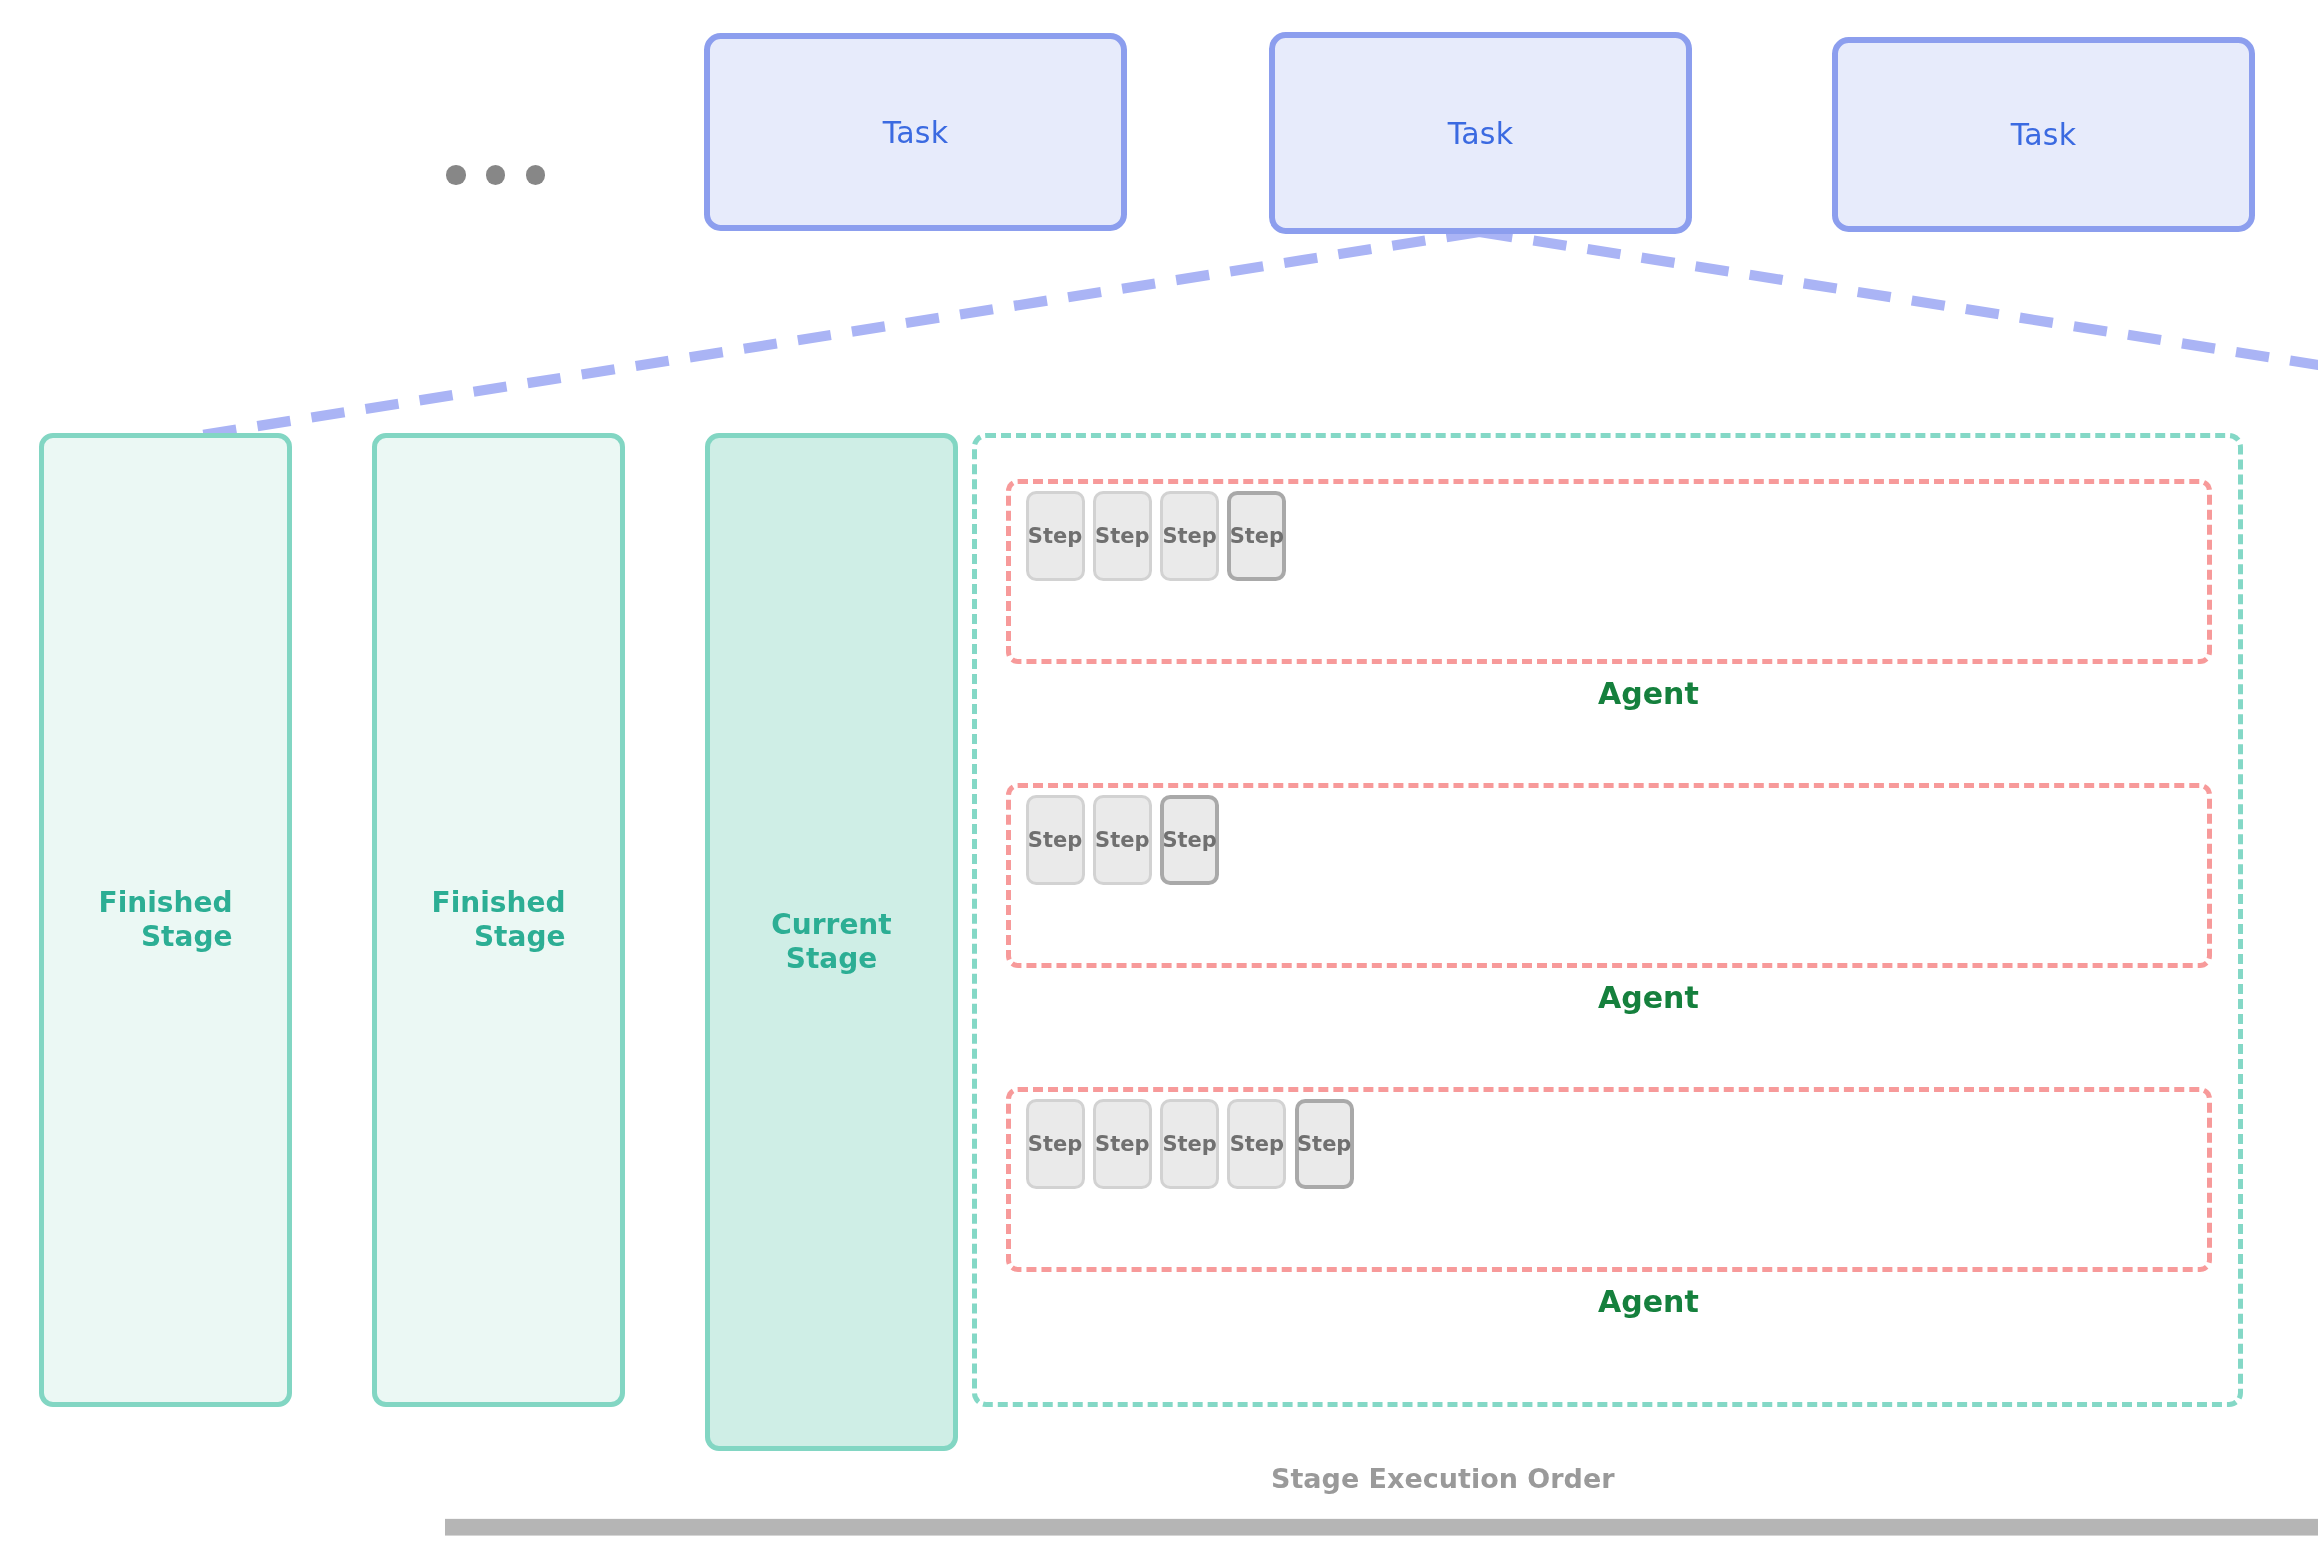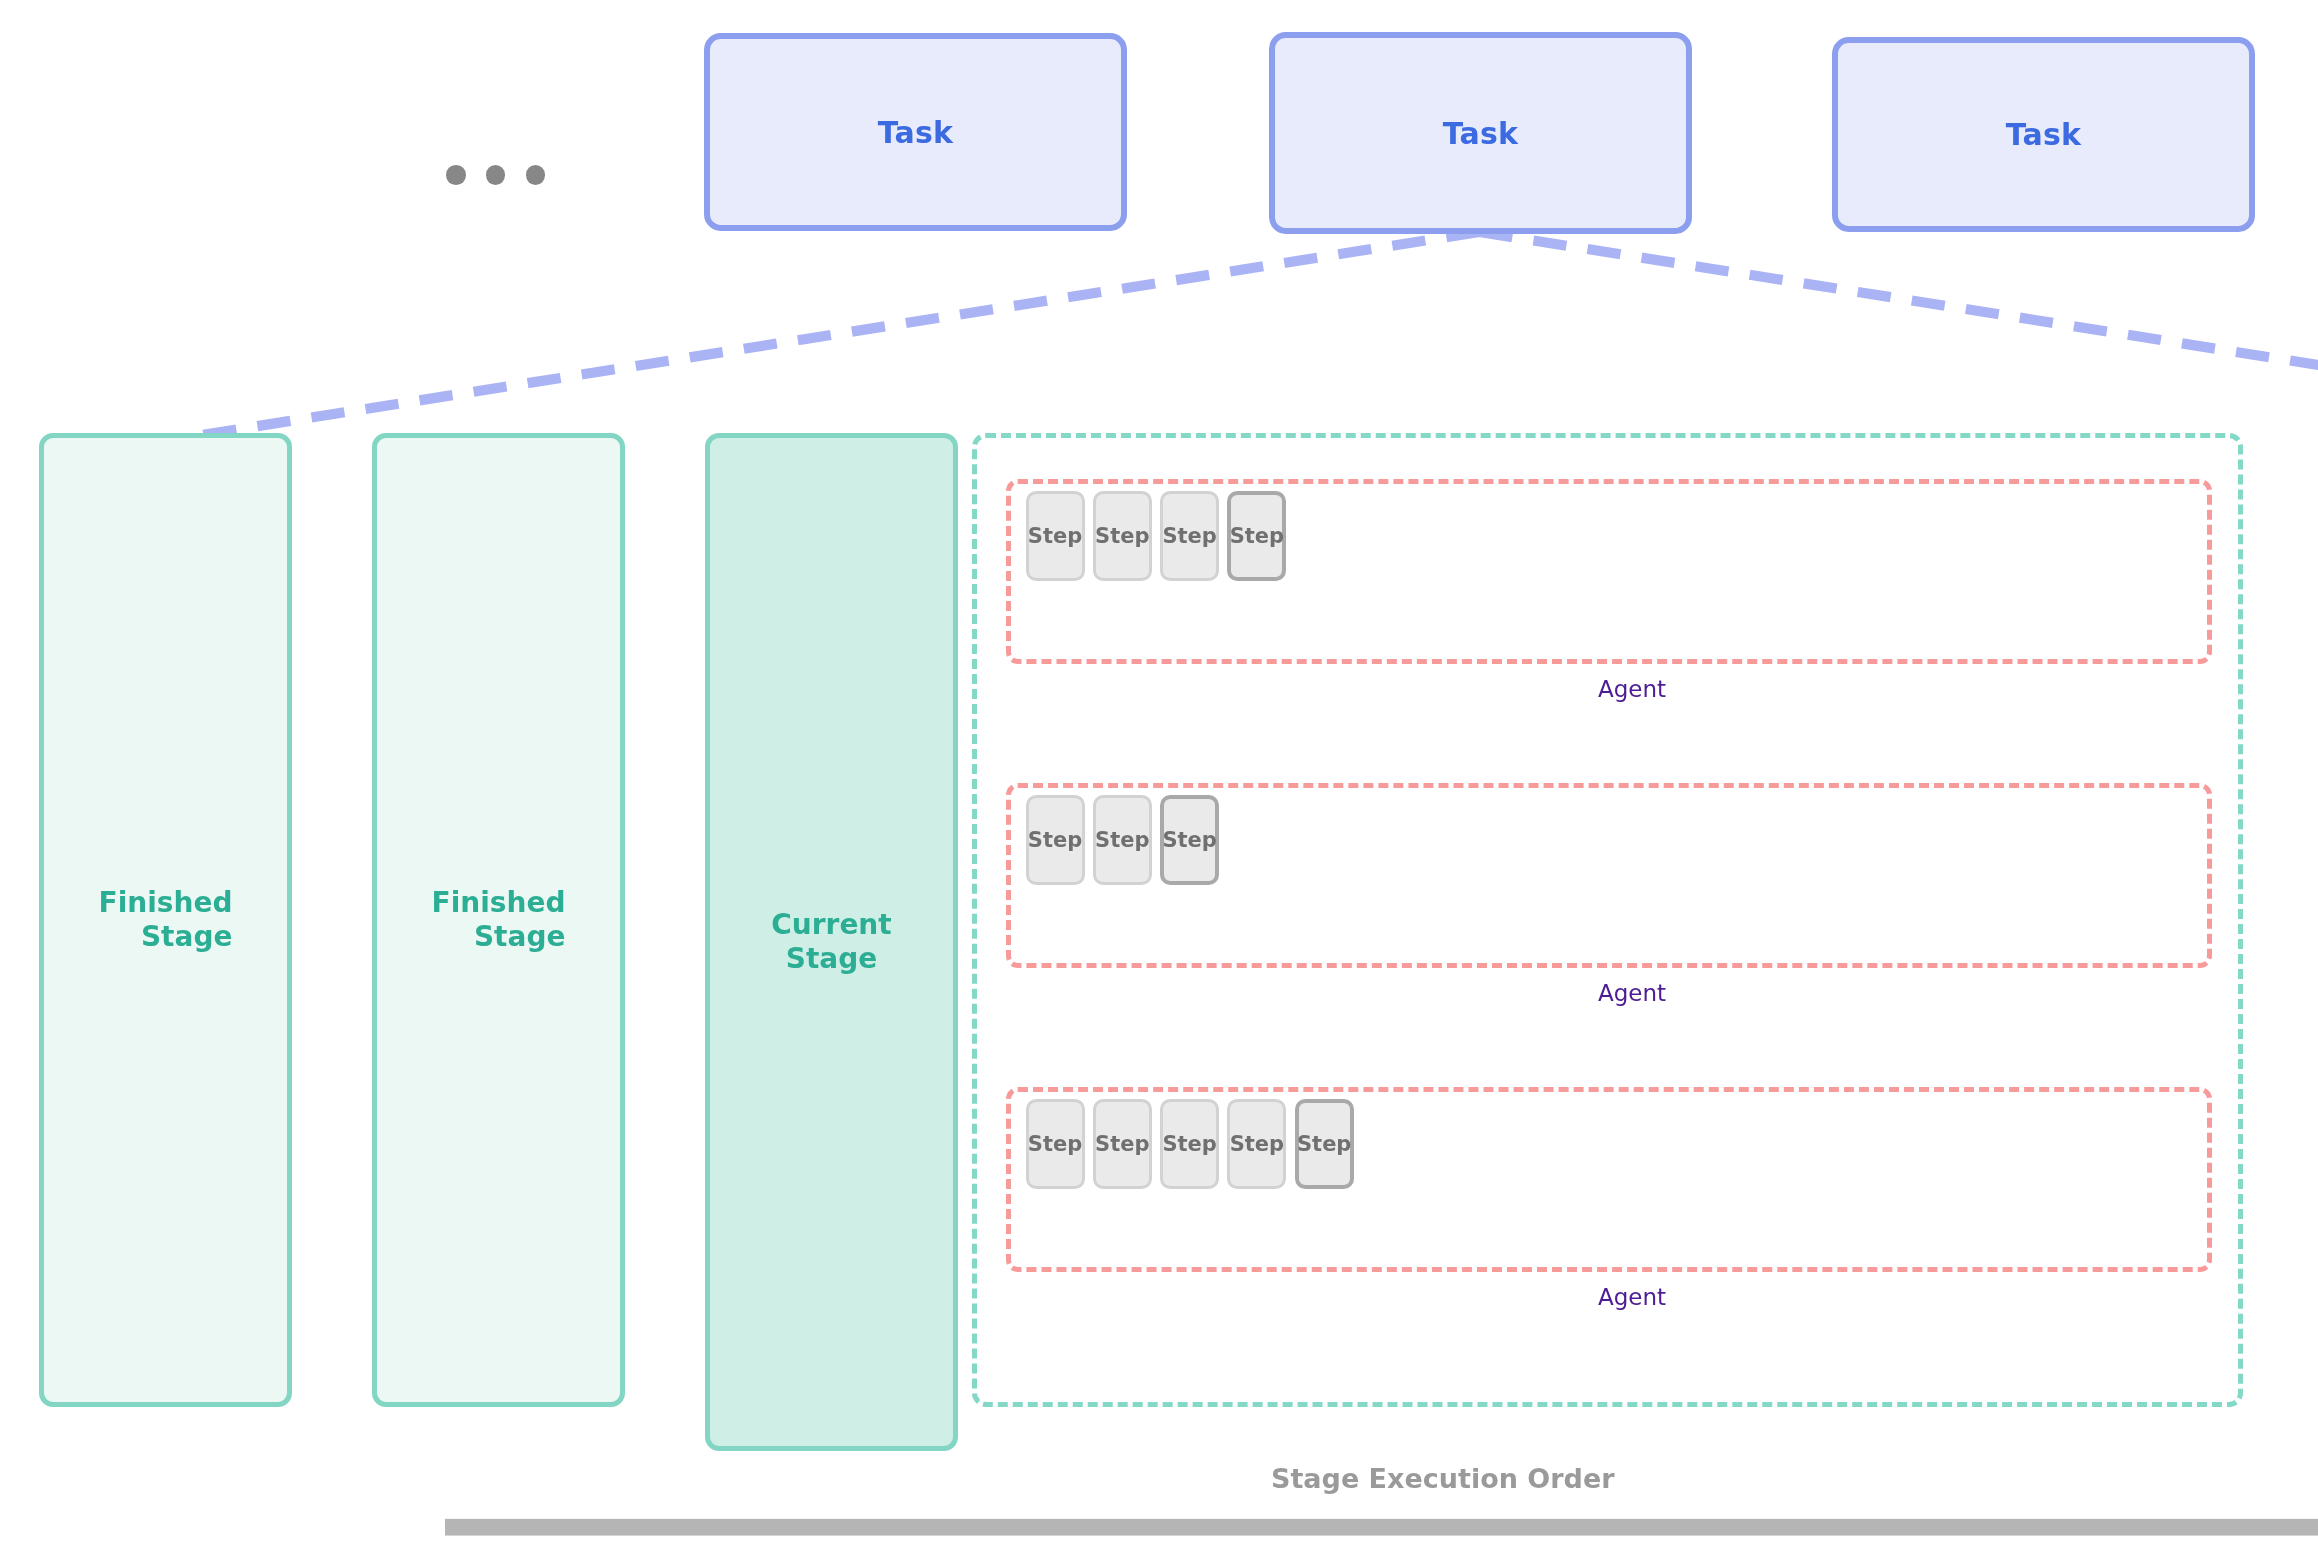--- a/index.html
+++ b/index.html
@@ -12,21 +12,21 @@
   
   .task-box{
     position:absolute;
     border:6.5px solid #8c9eee;
     background:#e7ebfb;
     border-radius:16.7px;
     display:flex;align-items:center;justify-content:center;
     box-sizing:border-box;
   }
   .task-label{
-    font-size:30px;font-weight:700;color:#3b6ae1;letter-spacing:0.2px;
+    font-size:30px;font-weight:400;color:#3b6ae1;letter-spacing:0.2px;
   }
 
   
   .ellipsis{position:absolute;display:flex;align-items:center;gap:20.4px;}
   .ellipsis .dot{width:19.5px;height:19.5px;border-radius:50%;background:#878787;}
 
   
   .stage-box{
     position:absolute;box-sizing:border-box;
     border:5.6px solid #82d6c3;
@@ -63,21 +63,21 @@
     box-sizing:border-box;
     width:59px;height:90px;
     background:#eaeaea;
     border:3.2px solid #d2d2d2;
     border-radius:10.2px;
     display:flex;align-items:center;justify-content:center;
   }
   .step-box.active{border-color:#a9a9a9;border-width:4.2px;}
   .step-label{font-size:21px;font-weight:700;color:#707070;}
   .agent-label{
-    position:absolute;font-size:23px;font-weight:400;color:#4c1d95;
+    position:absolute;font-size:30px;font-weight:700;color:#15803d;
     white-space:nowrap;
   }
 
   
   #connectors{position:absolute;left:0;top:0;width:2936px;height:1568px;pointer-events:none;}
 
   
   .order-caption{
     position:absolute;font-size:27px;font-weight:700;color:#9a9a9a;
     white-space:nowrap;

